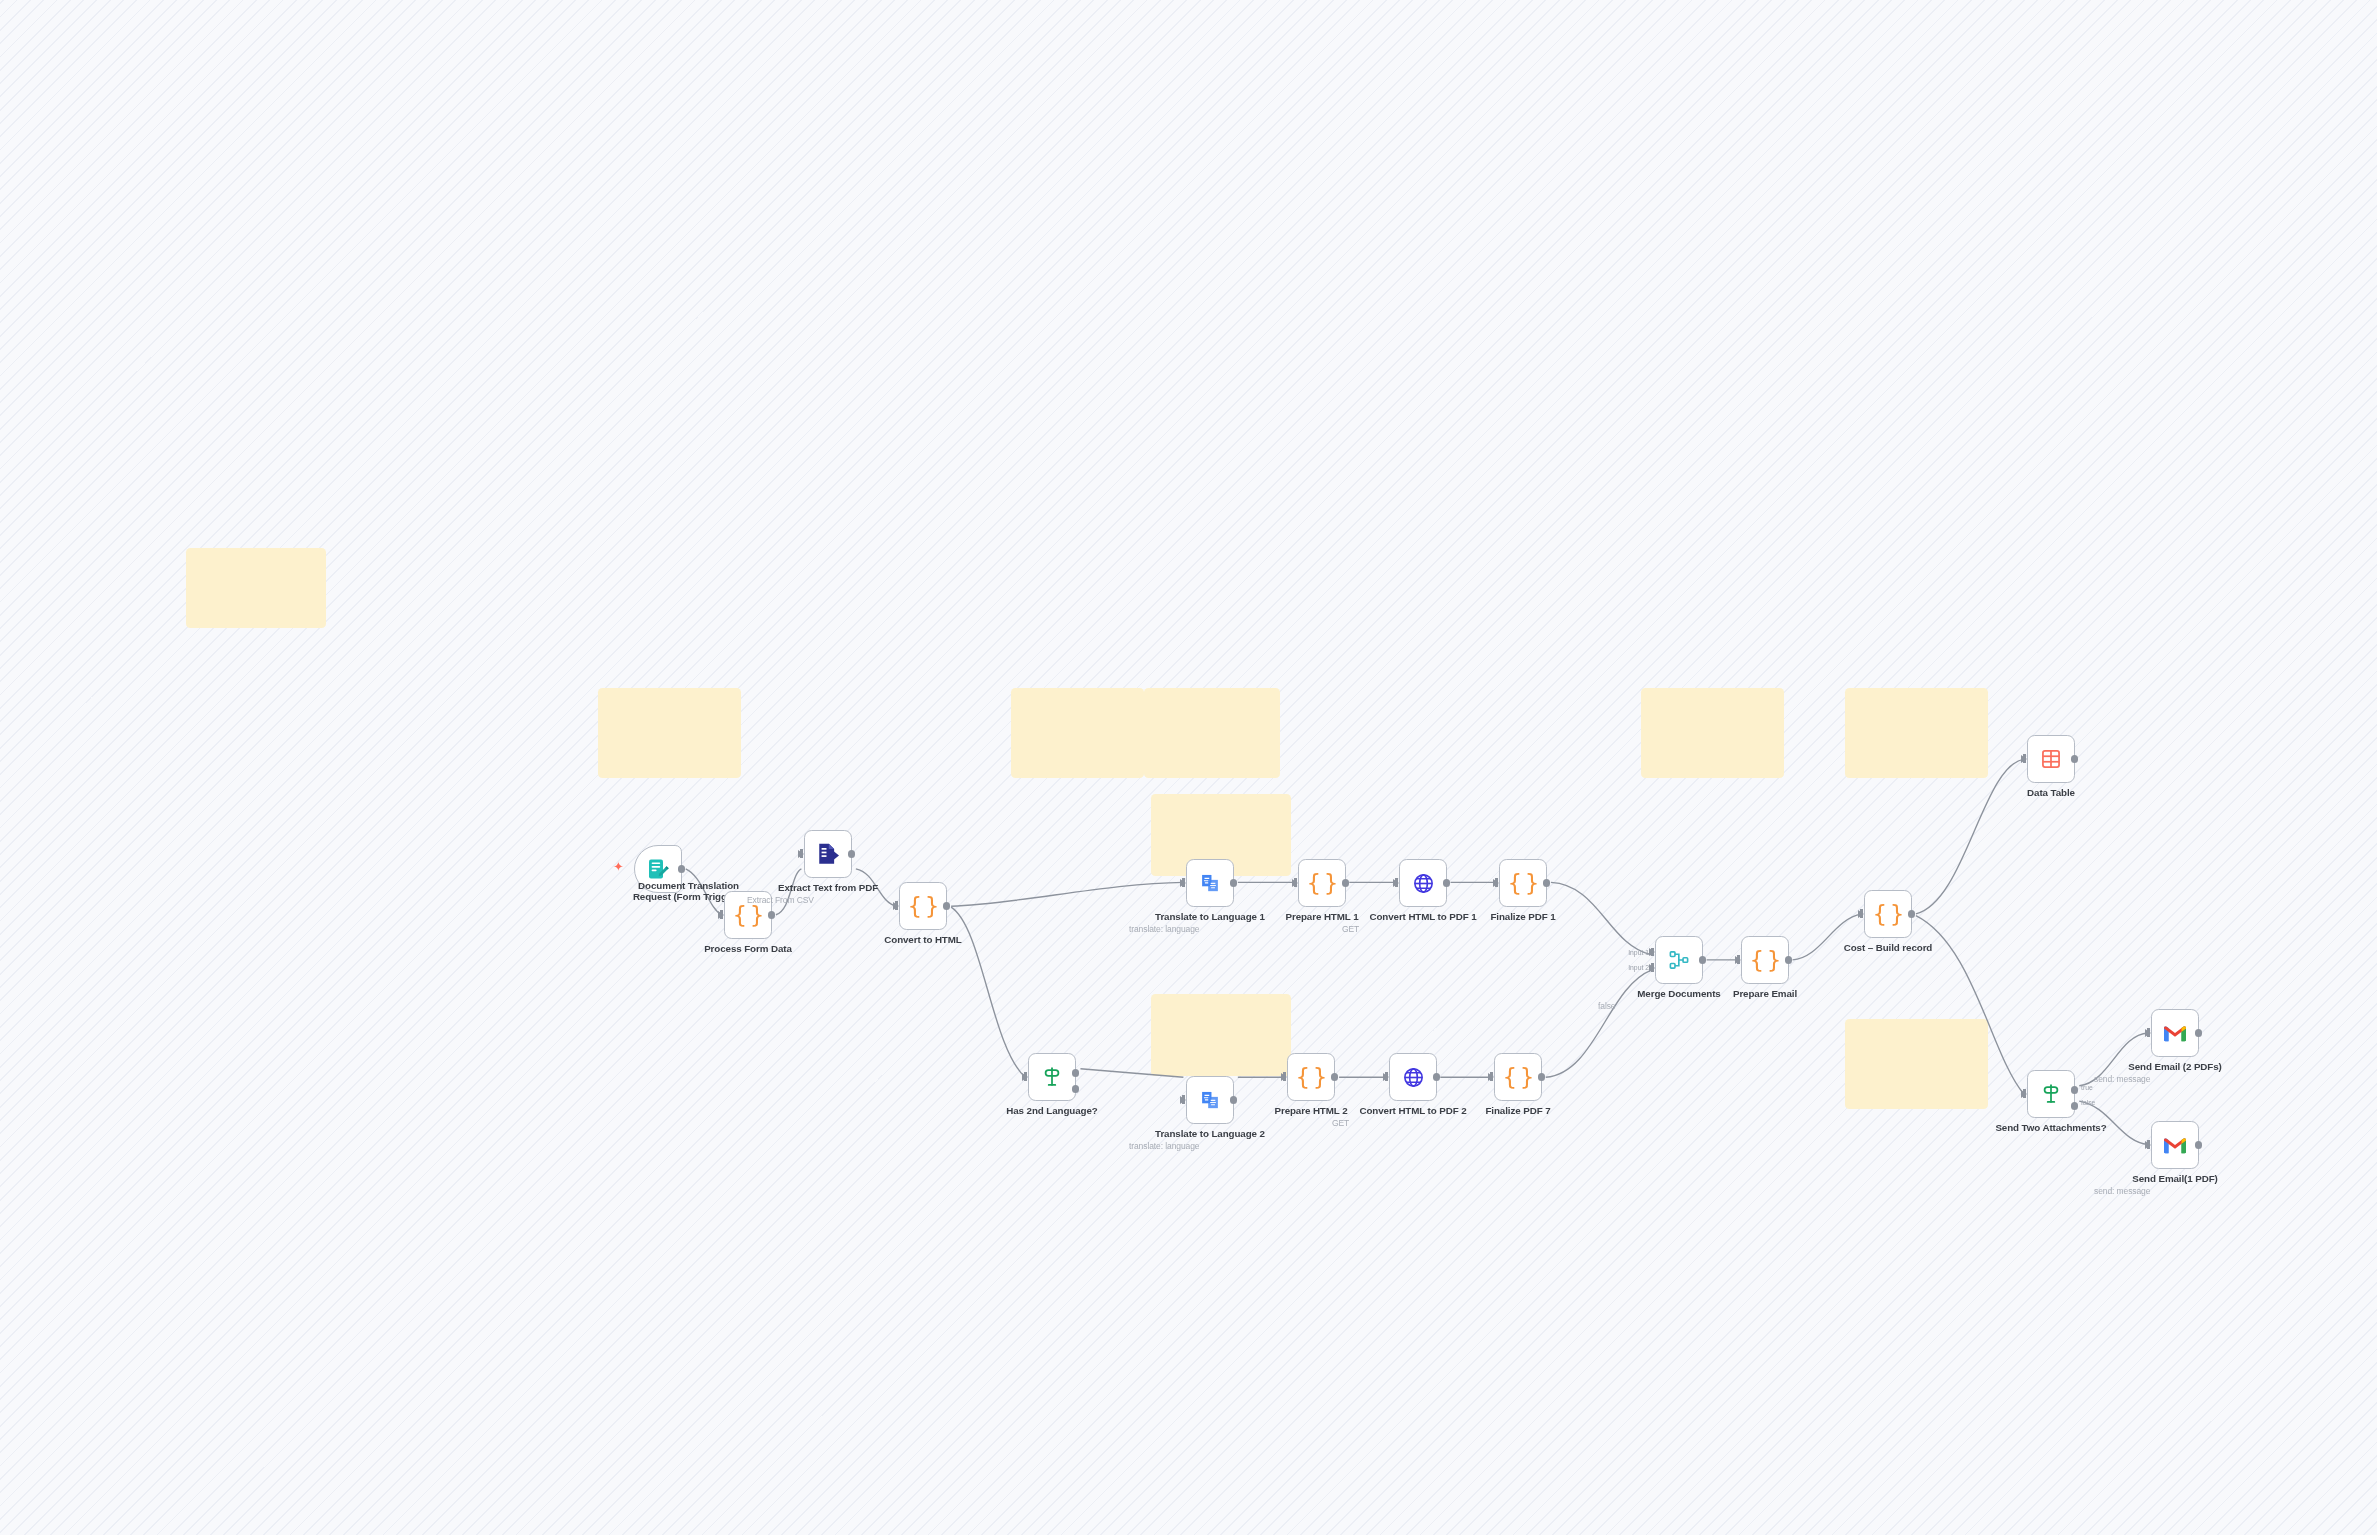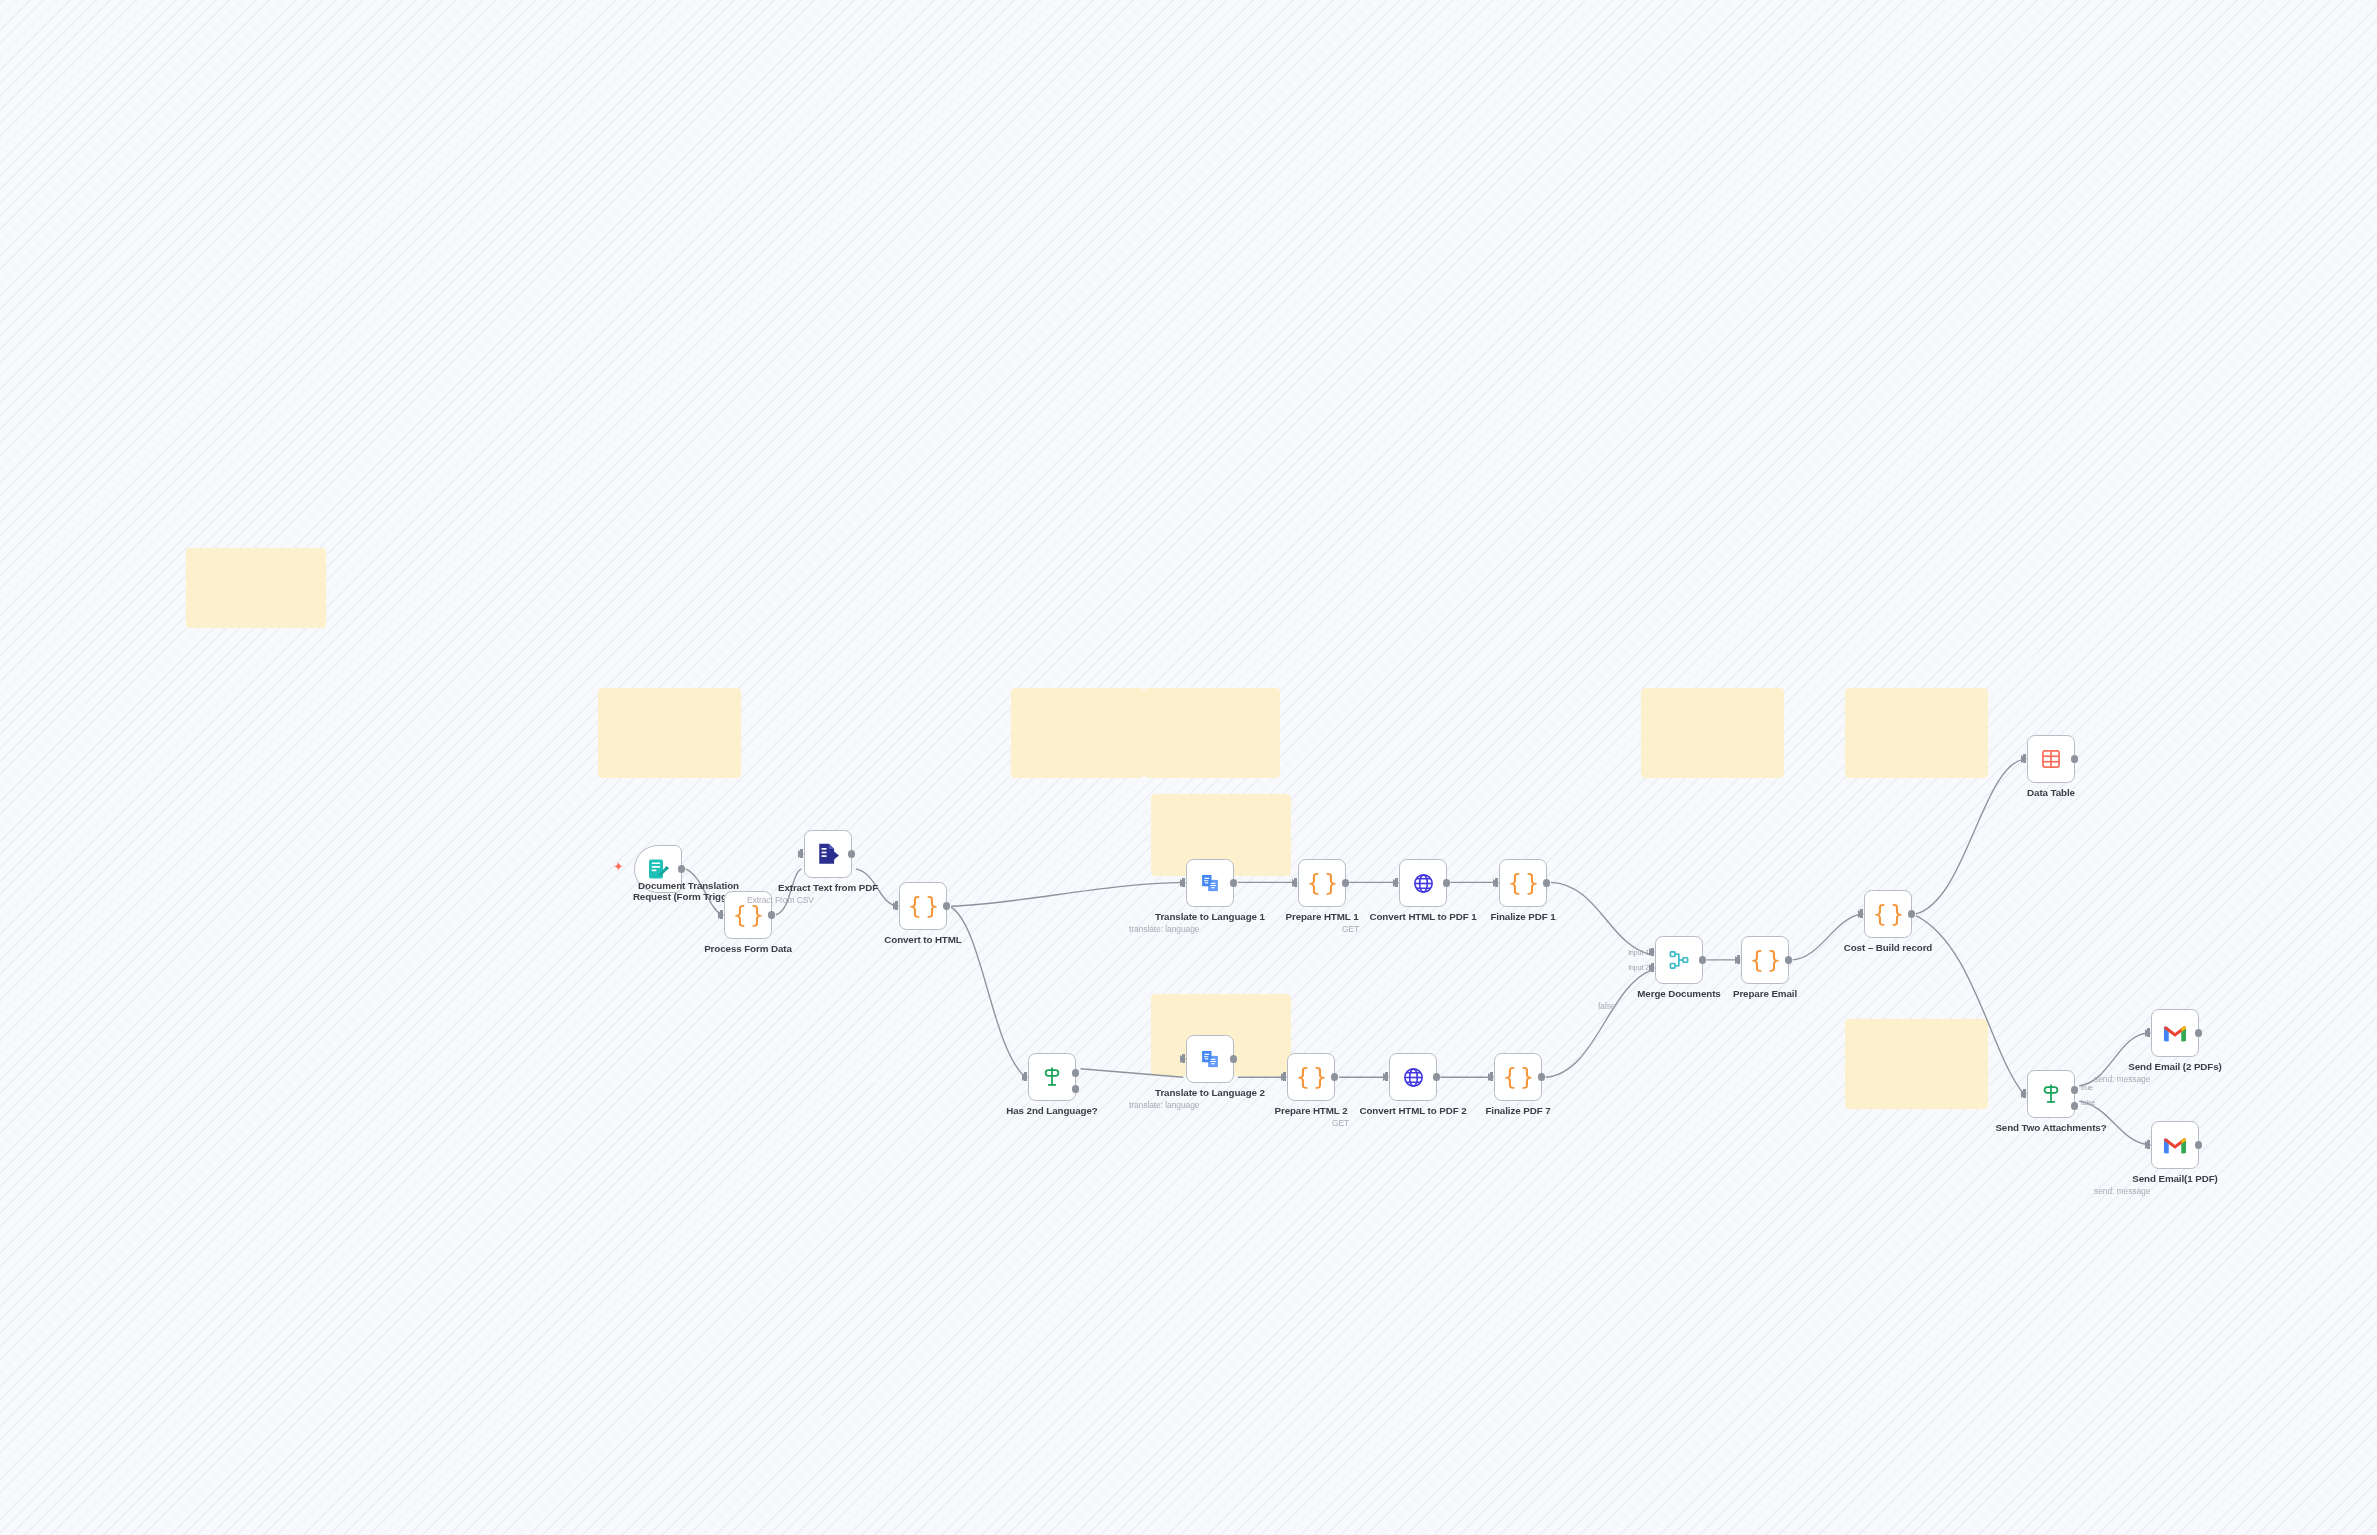--- a/index.html
+++ b/index.html
@@ -281,21 +281,21 @@
       <div class="node-sub" style="top: 65px;">GET</div>
     </div>
     <div class="node" style="left: 1499px; top: 859px;">
       <div class="node-box">
         <span><span class="curly">{ }</span></span>
         <span class="port in"></span>
         <span class="port out"></span>
       </div>
       <div class="node-label">Finalize PDF 1</div>
     </div>
-    <div class="node" style="left: 1186px; top: 1035px;">
+    <div class="node" style="left: 1186px; top: 1076px;">
       <div class="node-box">
         <span>
           <svg class="icon" width="22" height="22" viewBox="0 0 24 24">
             <path d="M3.4 3.2h10.2v12.4H3.4z" fill="#4285f4"></path>
             <path d="M6 6.4h5.2v1.3H6zM5.4 8.9h6.4v1.2H5.4zM6.4 11.3h4.2v1.2H6.4z" fill="#ffffff"></path>
             <path d="M10 8.6h10.6v12.3H10z" fill="#4285f4" opacity="0.82"></path>
             <path d="M12.8 11.8h5v1.2h-5zM12.2 14.2h6.2v1.2h-6.2zM13.2 16.6h4.2v1.2h-4.2z" fill="#ffffff" opacity="0.95"></path>
           </svg>
         </span>
         <span class="port in"></span>

